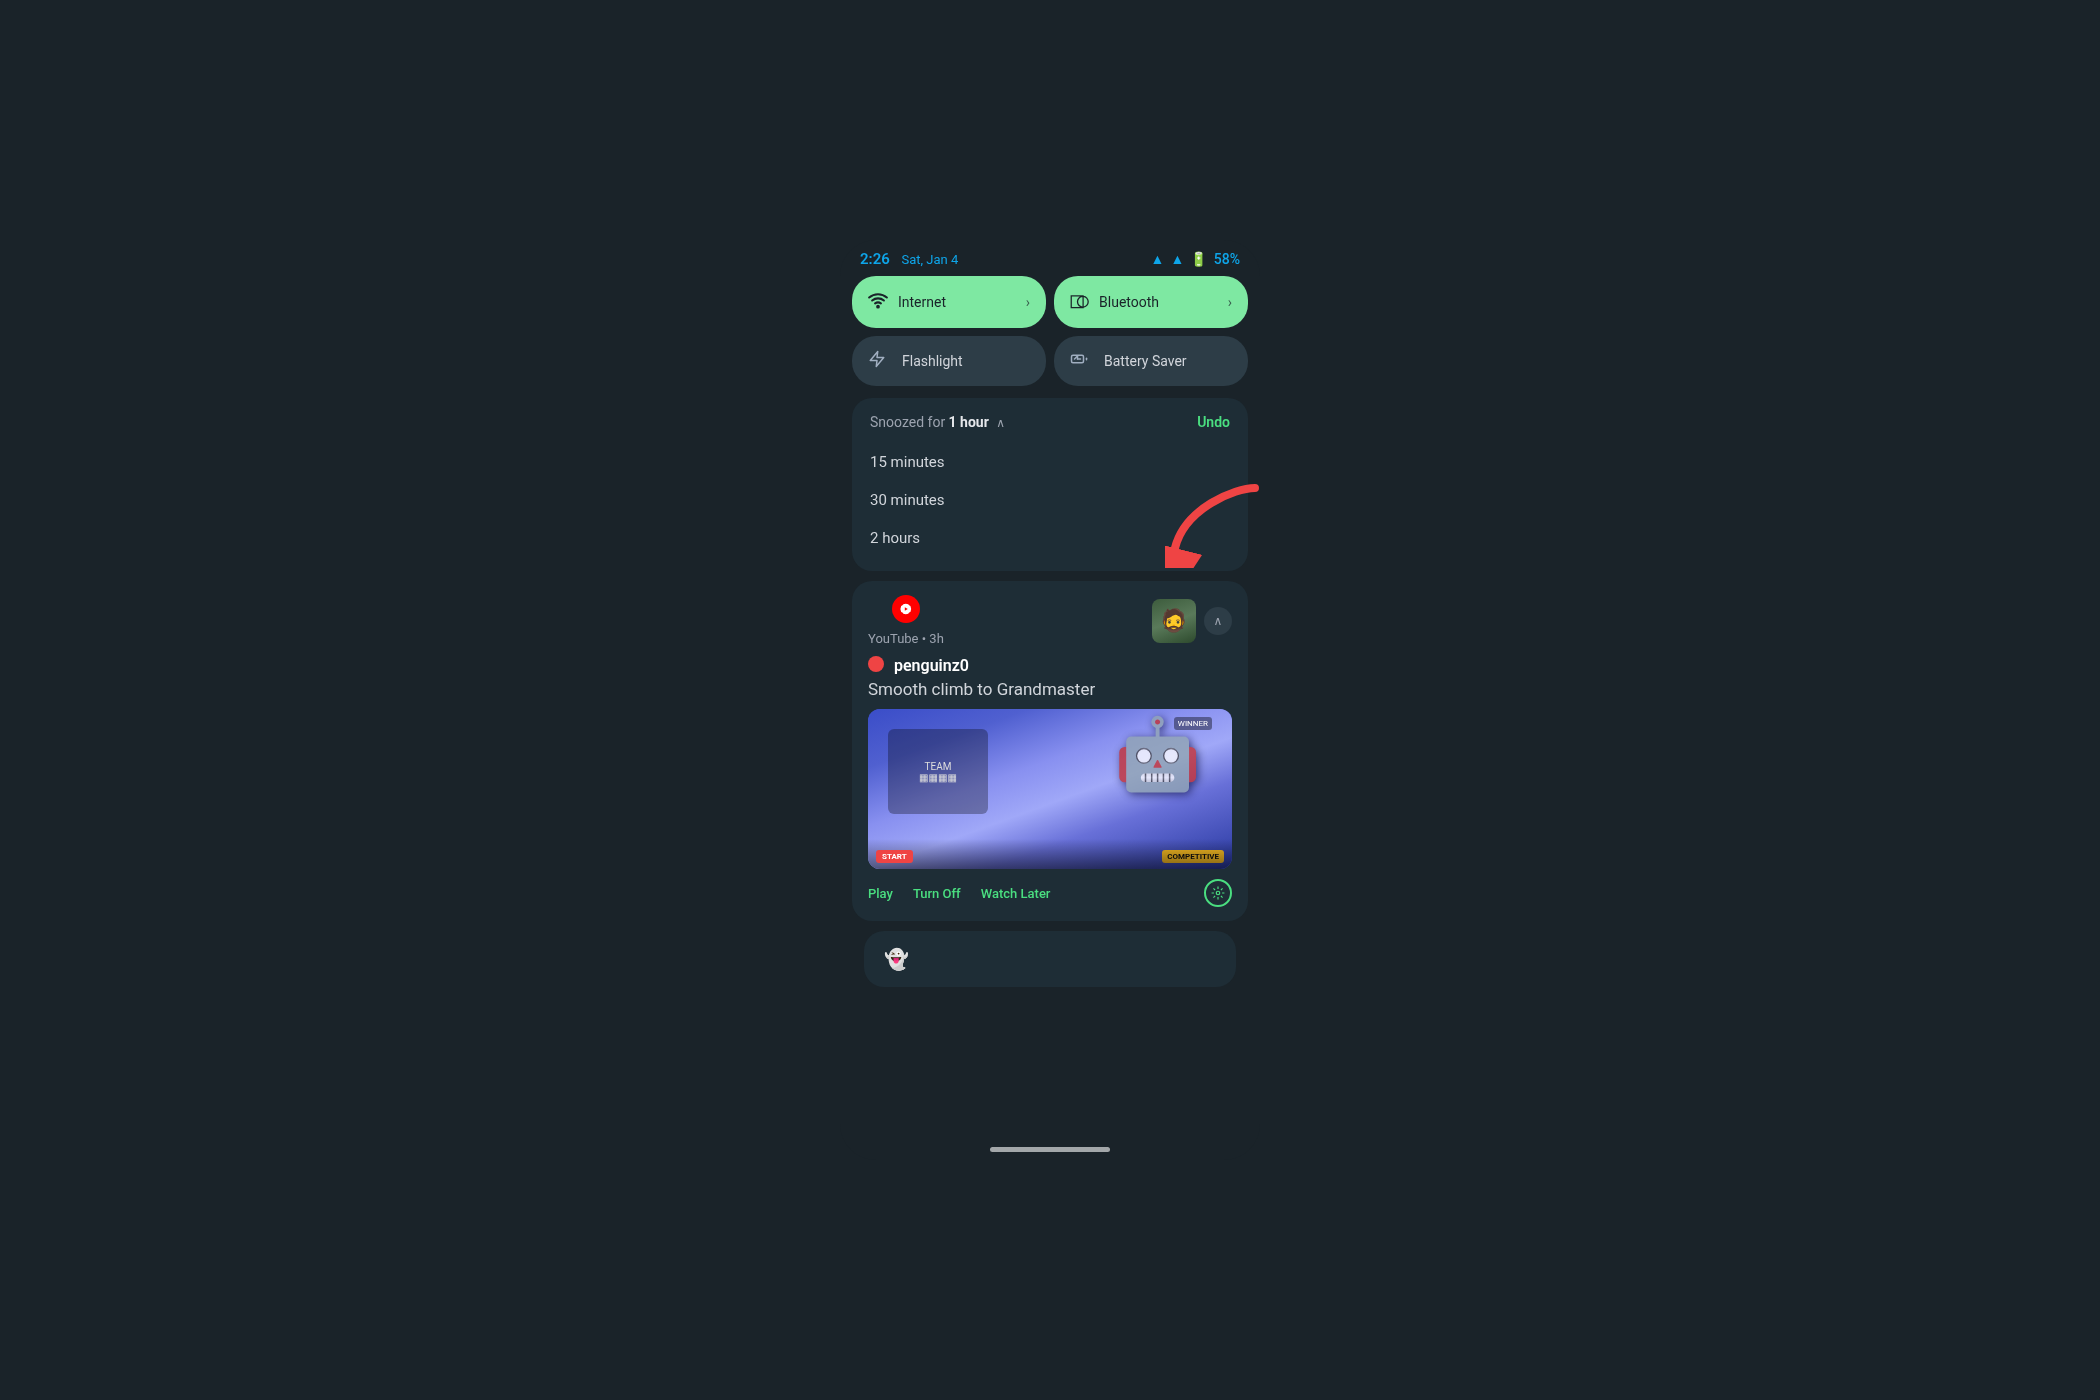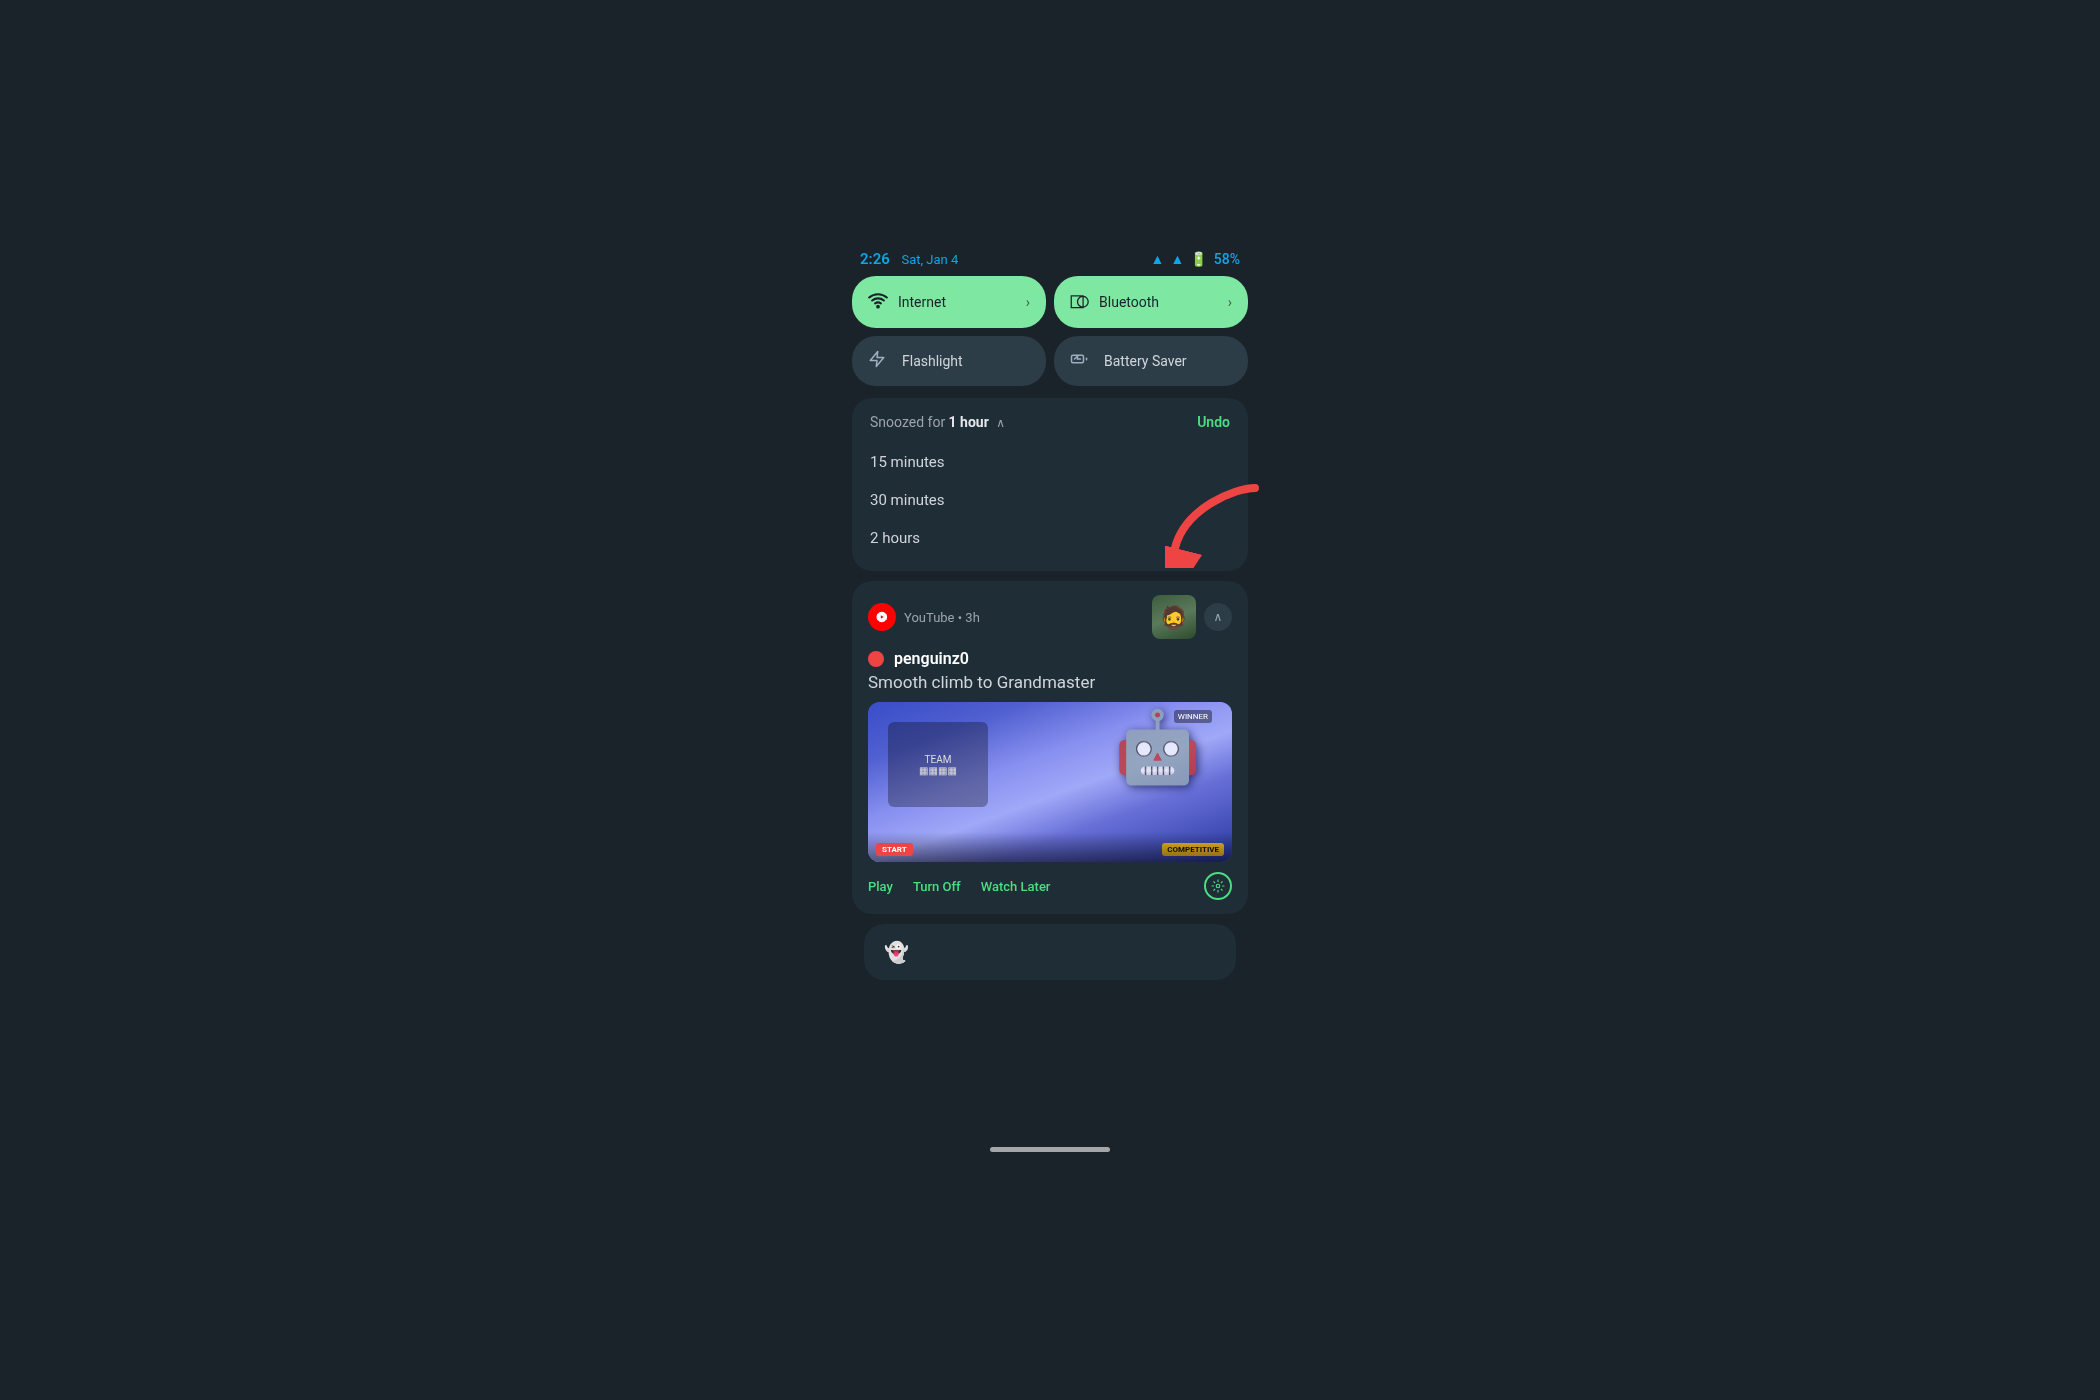--- a/index.html
+++ b/index.html
@@ -147,20 +147,21 @@
     .yt-header {
       display: flex;
       align-items: center;
       justify-content: space-between;
       margin-bottom: 10px;
     }
     .yt-header-left {
       display: flex;
       align-items: center;
       gap: 8px;
+      flex-direction: column;
     }
     .yt-icon {
       width: 28px;
       height: 28px;
       background: #ff0000;
       border-radius: 50%;
       display: flex;
       align-items: center;
       justify-content: center;
       font-size: 12px;
@@ -177,21 +178,21 @@
       border-radius: 50%;
       display: flex;
       align-items: center;
       justify-content: center;
       font-size: 12px;
       color: #9ca3af;
       cursor: pointer;
     }
     .yt-channel-row {
       display: flex;
-      align-items: center;
+      align-items: flex-start;
       gap: 10px;
       margin-bottom: 4px;
     }
     .yt-channel-dot {
       width: 16px;
       height: 16px;
       background: #ef4444;
       border-radius: 50%;
     }
     .yt-channel-name {

